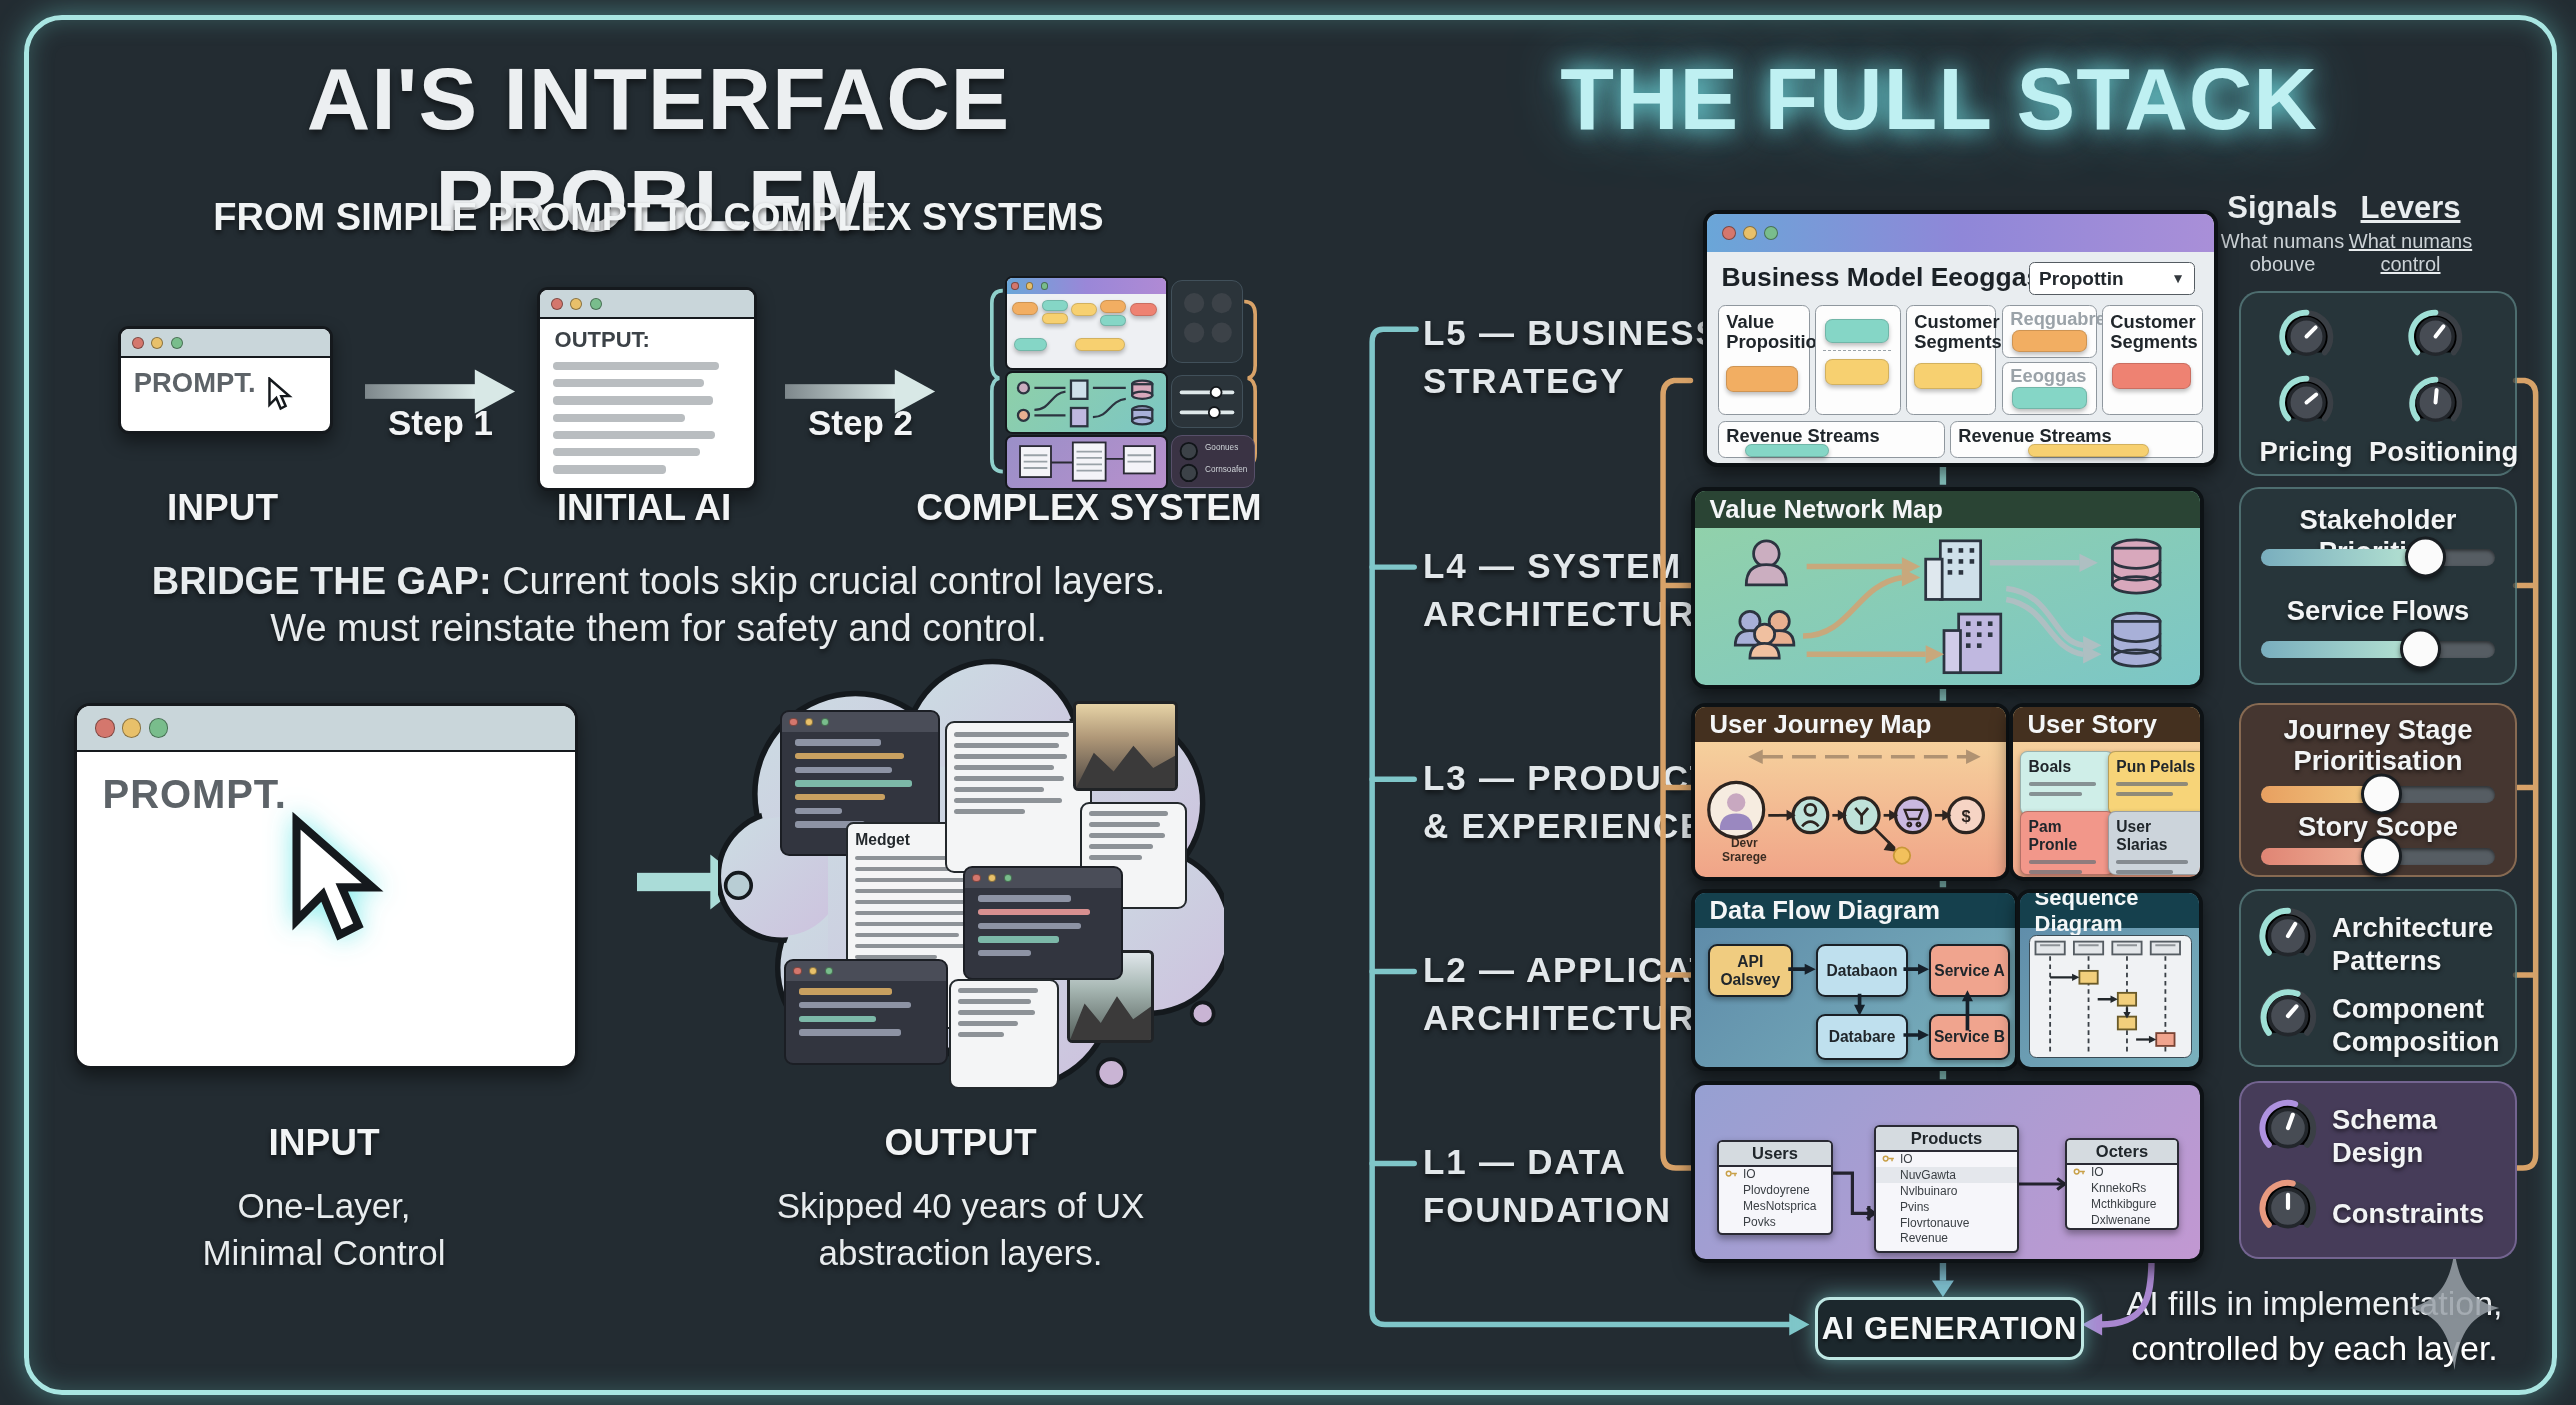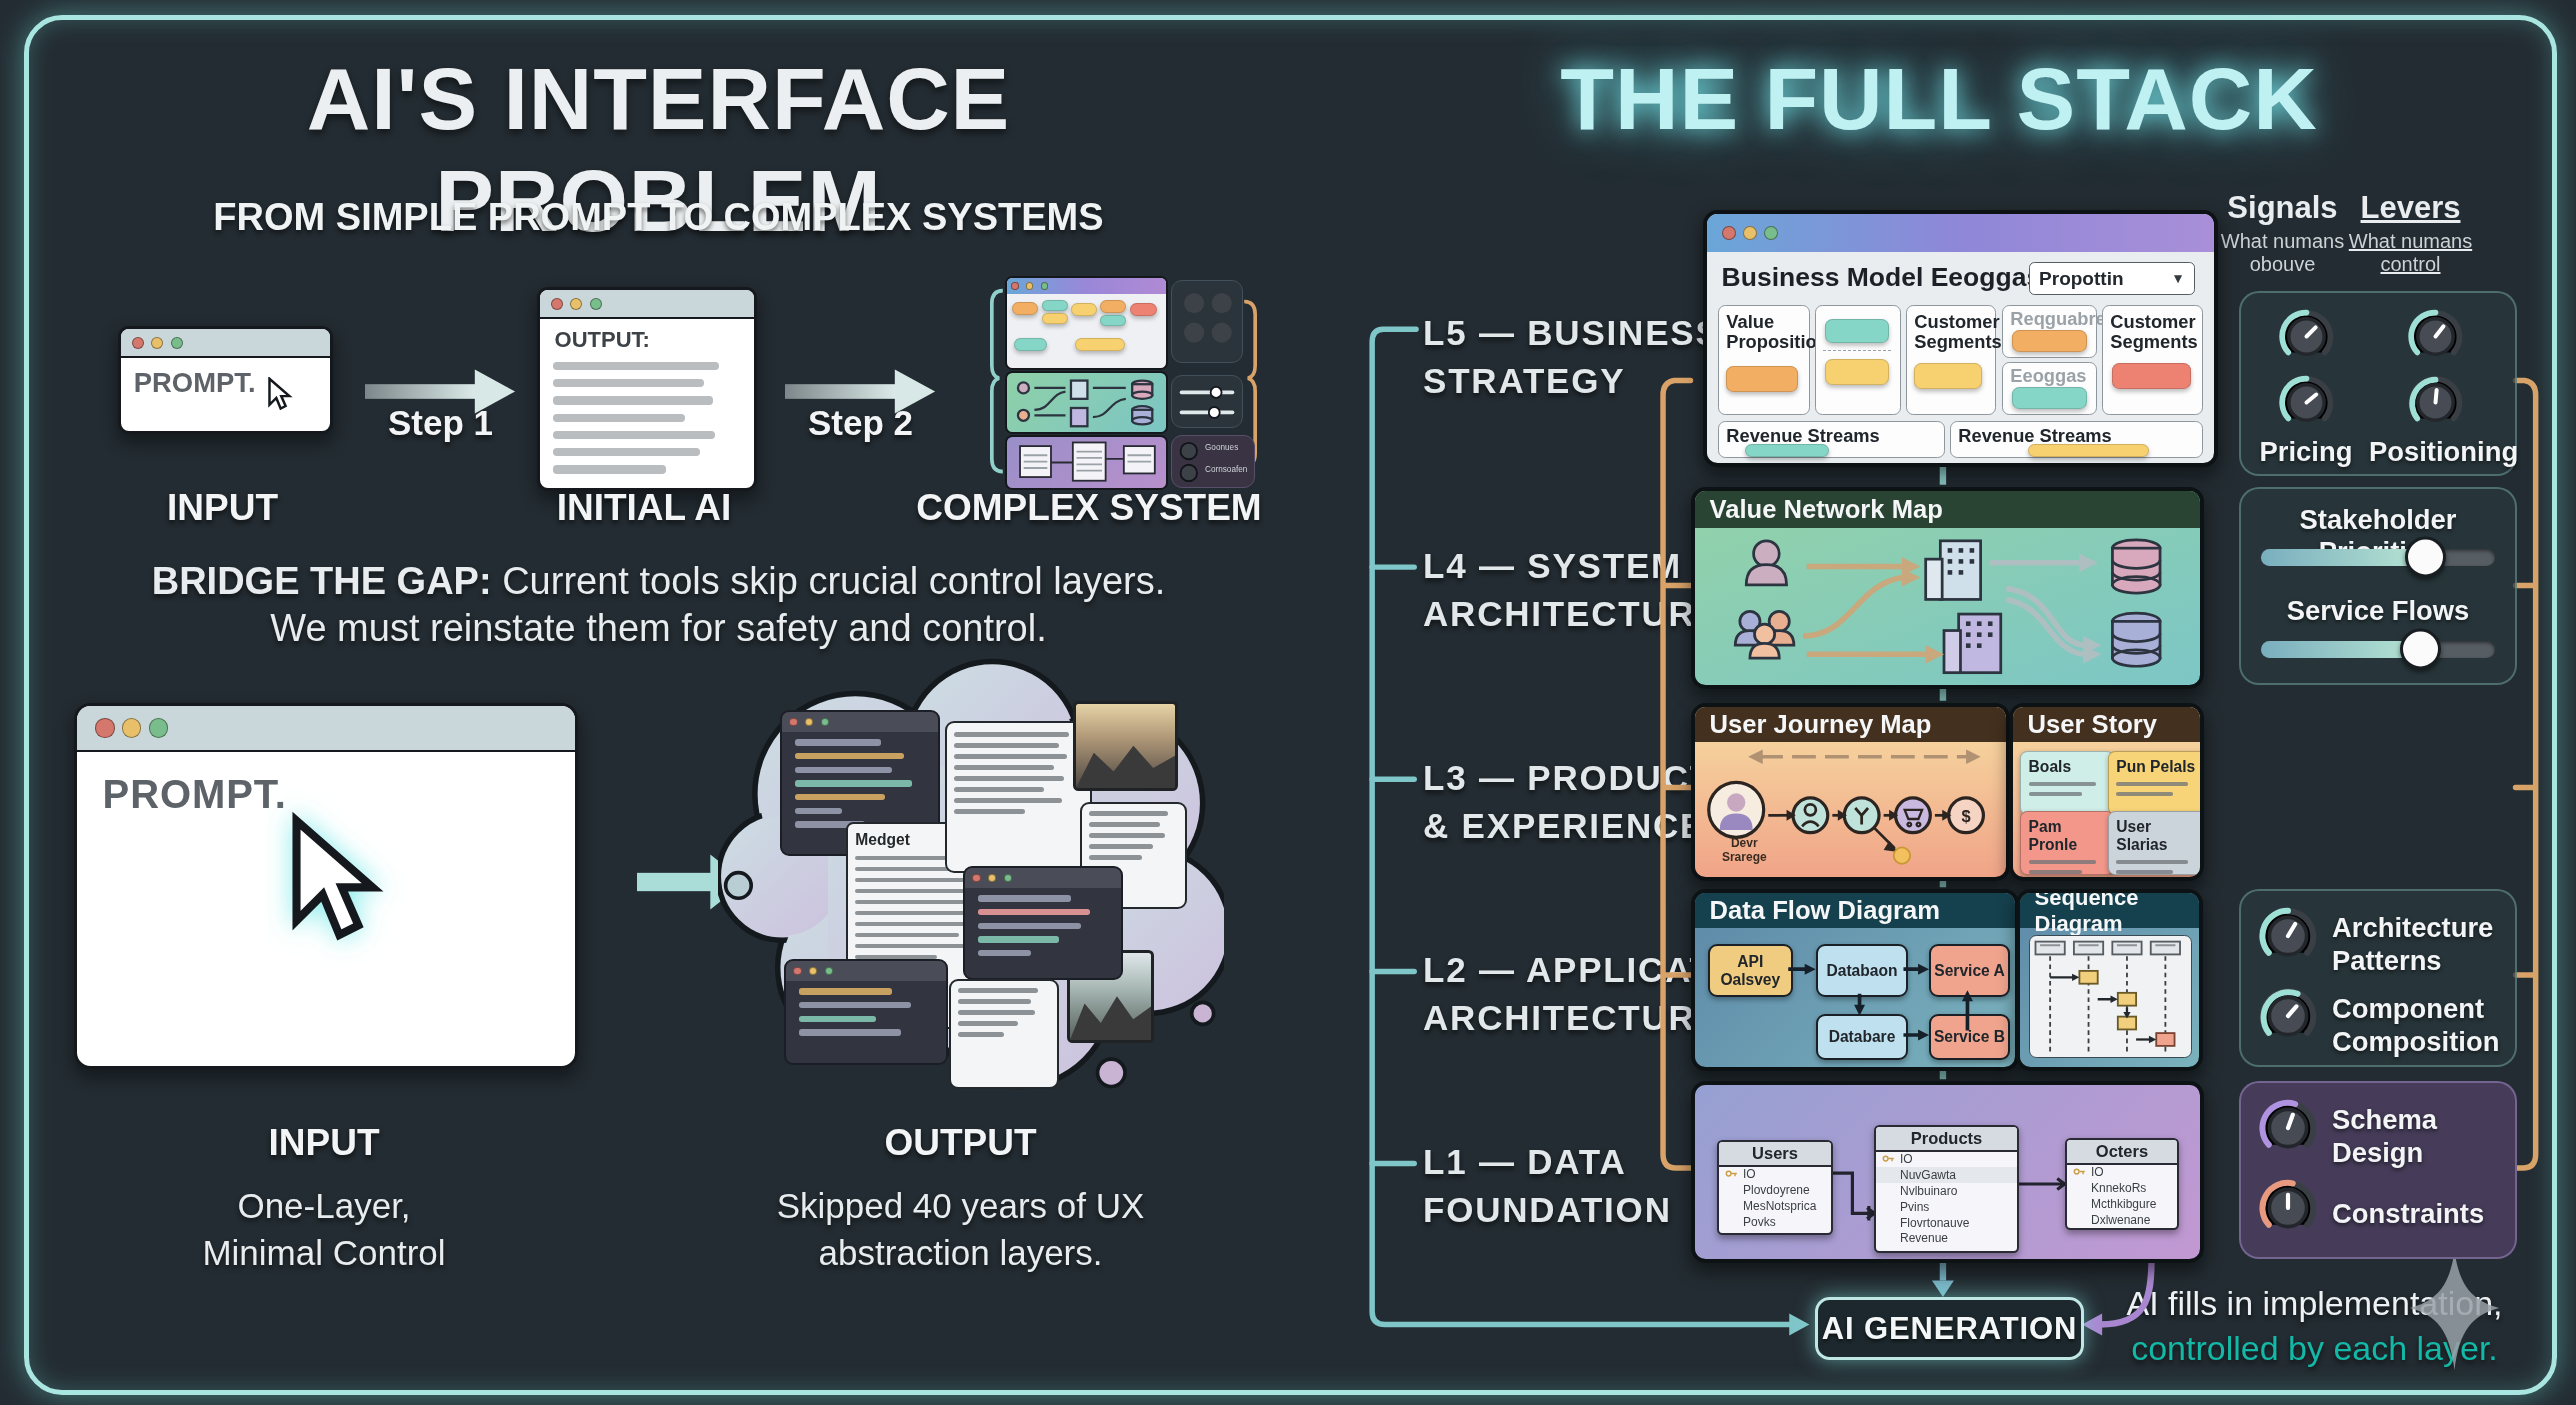--- a/index.html
+++ b/index.html
@@ -651,20 +651,37 @@
         <div class="usline" style="width:88%"></div>
         <div class="usline" style="width:70%"></div>
     </div>
     <div class="uscard" style="left:95px;top:104px;width:81px;height:51px;background:#ccd4db;">
       <div class="t">User Slarias</div>
         <div class="usline" style="width:88%"></div>
         <div class="usline" style="width:70%"></div>
     </div>
   </div>
 
+  <div class="panel brown" style="left:2239px;top:703px;width:274px;height:170px;">
+    <div class="abs pl ctr" style="left:0;top:9.1px;width:274px;line-height:31px;">
+      <div>Journey Stage</div>
+        <div>Prioritisation</div>
+    </div>
+    <div class="slider" style="left:20px;top:81px;width:234px;">
+      <div class="fill orange" style="width: 53%;">
+          <div class="thumb"></div>
+        </div>
+    </div>
+    <div class="abs pl ctr" style="left:0;top:106px;width:274px;">Story Scope</div>
+    <div class="slider" style="left:20px;top:143px;width:234px;">
+      <div class="fill salmon" style="width: 53%;">
+          <div class="thumb"></div>
+        </div>
+    </div>
+  </div>
 
   <div class="swin" style="left:1691px;top:889px;width:320px;height:174px;background:linear-gradient(135deg,#5d89a8,#7ab2bd);">
     <div class="stitle" style="height:35px;background:#15404d;">
         <span>Data Flow Diagram</span>
       </div>
     <div class="node" style="left:12.8px;top:51px;width:81px;height:49px;background:#f0cc80;">
       <div>
           <div>API</div>
           <div>Oalsvey</div>
         </div>
@@ -822,21 +839,21 @@
         <circle cx="50" cy="50" r="31" fill="#474c54" stroke="#23272c" stroke-width="6"></circle>
         <line x1="50" y1="50" x2="50" y2="28" stroke="#fff" stroke-width="7" stroke-linecap="round"></line>
       </svg>
     <div class="abs pl" style="left:91px;top:115px;">Constraints</div>
   </div>
 
   <div class="aigen" style="left:1815px;top:1297px;width:263px;height:57px;">AI GENERATION</div>
 
   <div class="abs" style="left:2113px;top:1284px;width:403px;text-align:center;">
     <div style="font-size:34px;color:#eef1f3;text-shadow:0 2.7px 5.5px rgba(0,0,0,.6);">AI fills in implementation,</div>
-    <div style="font-size:34px;color:#14b8a6;text-shadow:0 2.7px 5.5px rgba(0,0,0,.6);margin-top:5.5px;text-align:center;">controlled by each layer.</div>
+    <div style="font-size:34px;color:#ffffff;text-shadow:0 2.7px 5.5px rgba(0,0,0,.6);margin-top:5.5px;text-align:center;">controlled by each layer.</div>
   </div>
 
   <svg class="abs" style="left:2404px;top:1251px;opacity:.85;" width="101" height="119" viewBox="0 0 80 96">
     <path d="M40 0 C44 28 54 40 76 46 C54 52 44 64 40 96 C36 64 26 52 4 46 C26 40 36 28 40 0 Z" fill="#99a1a8"></path>
   </svg>
 
 </div>
 
 
 </body></html>

